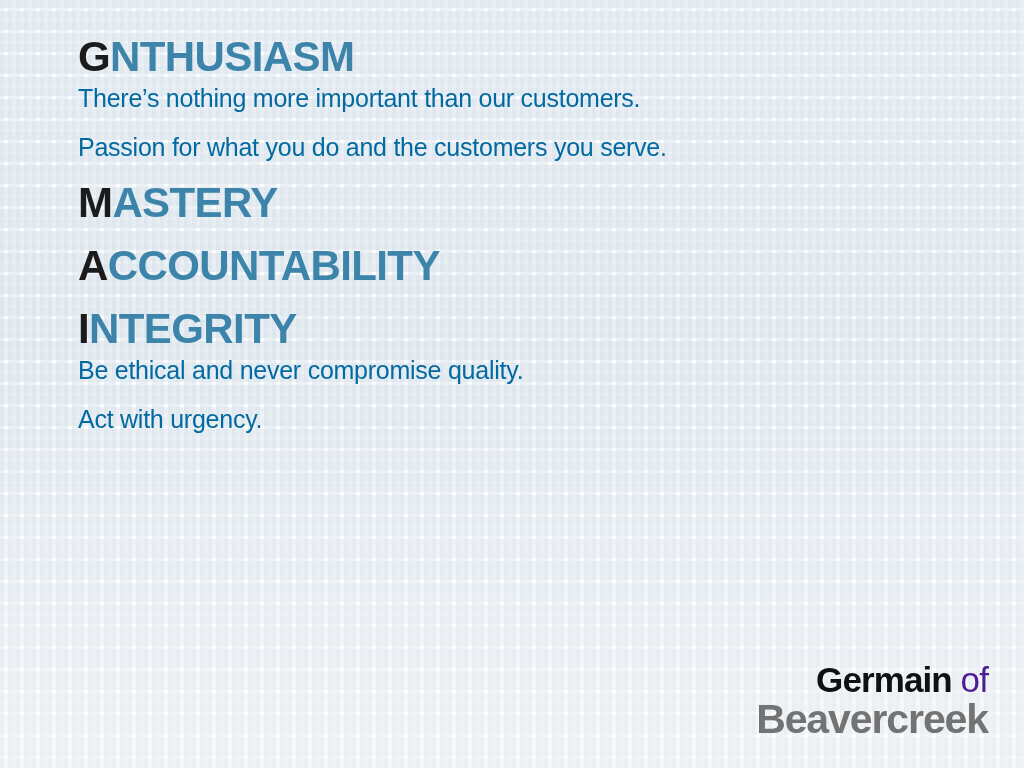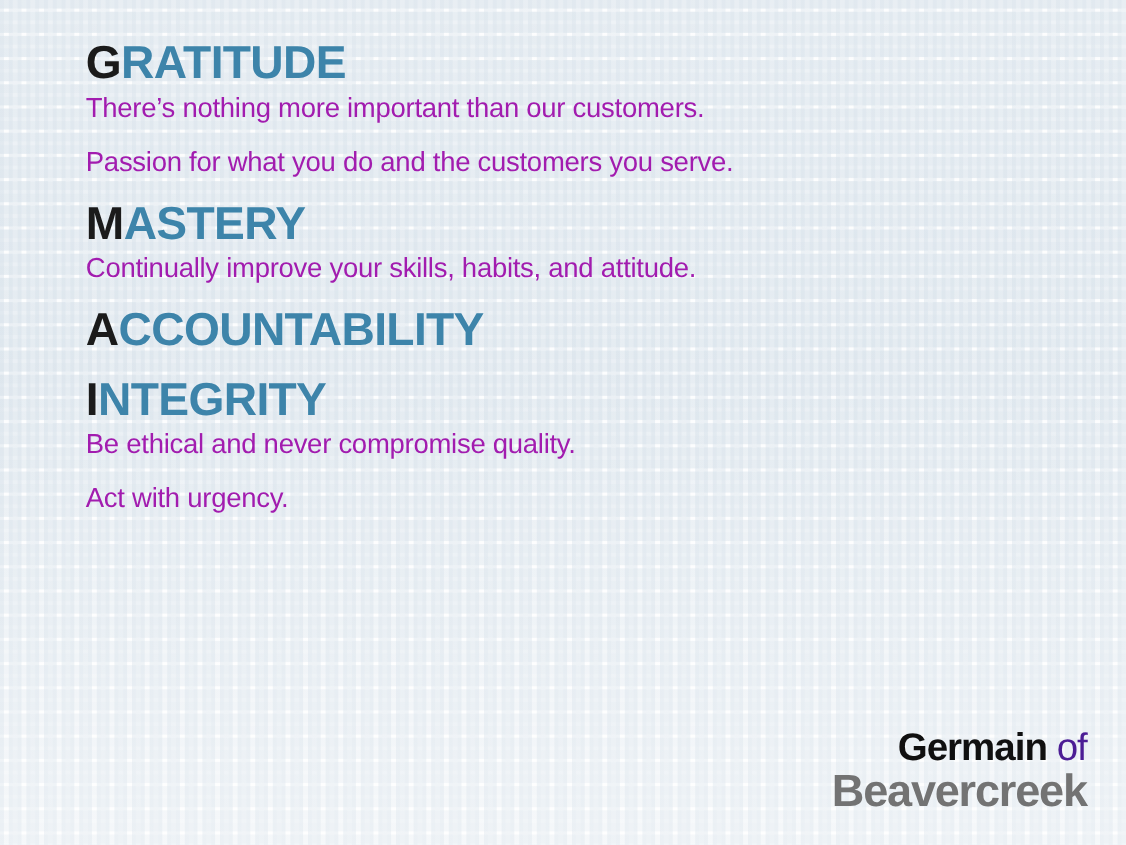--- a/index.html
+++ b/index.html
@@ -102,21 +102,21 @@
   .value-heading .initial {
     color: #1b1b1b;
   }
 
   .value-desc {
     font-family: "Liberation Sans", sans-serif;
     font-weight: normal;
     font-size: 25px;
     line-height: 1.12;
     letter-spacing: -0.25px;
-    color: #a21caf;
+    color: #0369a1;
     white-space: nowrap;
     margin: 0;
   }
 
   
   #logo {
     position: absolute;
     right: 36px;
     bottom: 28px;
     text-align: right;
@@ -153,32 +153,31 @@
 
 <div id="poster">
 
   <div id="bg-pattern"></div>
   <div id="bg-pattern-offset"></div>
   <div id="bg-wash"></div>
 
   <div id="values-list">
 
     <div class="value-block">
-      <div class="value-heading"><span class="initial">G</span><span class="rest">RATITUDE</span></div>
+      <div class="value-heading"><span class="initial">G</span><span class="rest">NTHUSIASM</span></div>
       <p class="value-desc">There’s nothing more important than our customers.</p>
     </div>
 
     <div class="value-block">
       <p class="value-desc">Passion for what you do and the customers you serve.</p>
     </div>
 
 
     <div class="value-block">
       <div class="value-heading"><span class="initial">M</span><span class="rest">ASTERY</span></div>
-      <p class="value-desc">Continually improve your skills, habits, and attitude.</p>
     </div>
 
     <div class="value-block">
       <div class="value-heading"><span class="initial">A</span><span class="rest">CCOUNTABILITY</span></div>
     </div>
 
     <div class="value-block">
       <div class="value-heading"><span class="initial">I</span><span class="rest">NTEGRITY</span></div>
       <p class="value-desc">Be ethical and never compromise quality.</p>
     </div>

